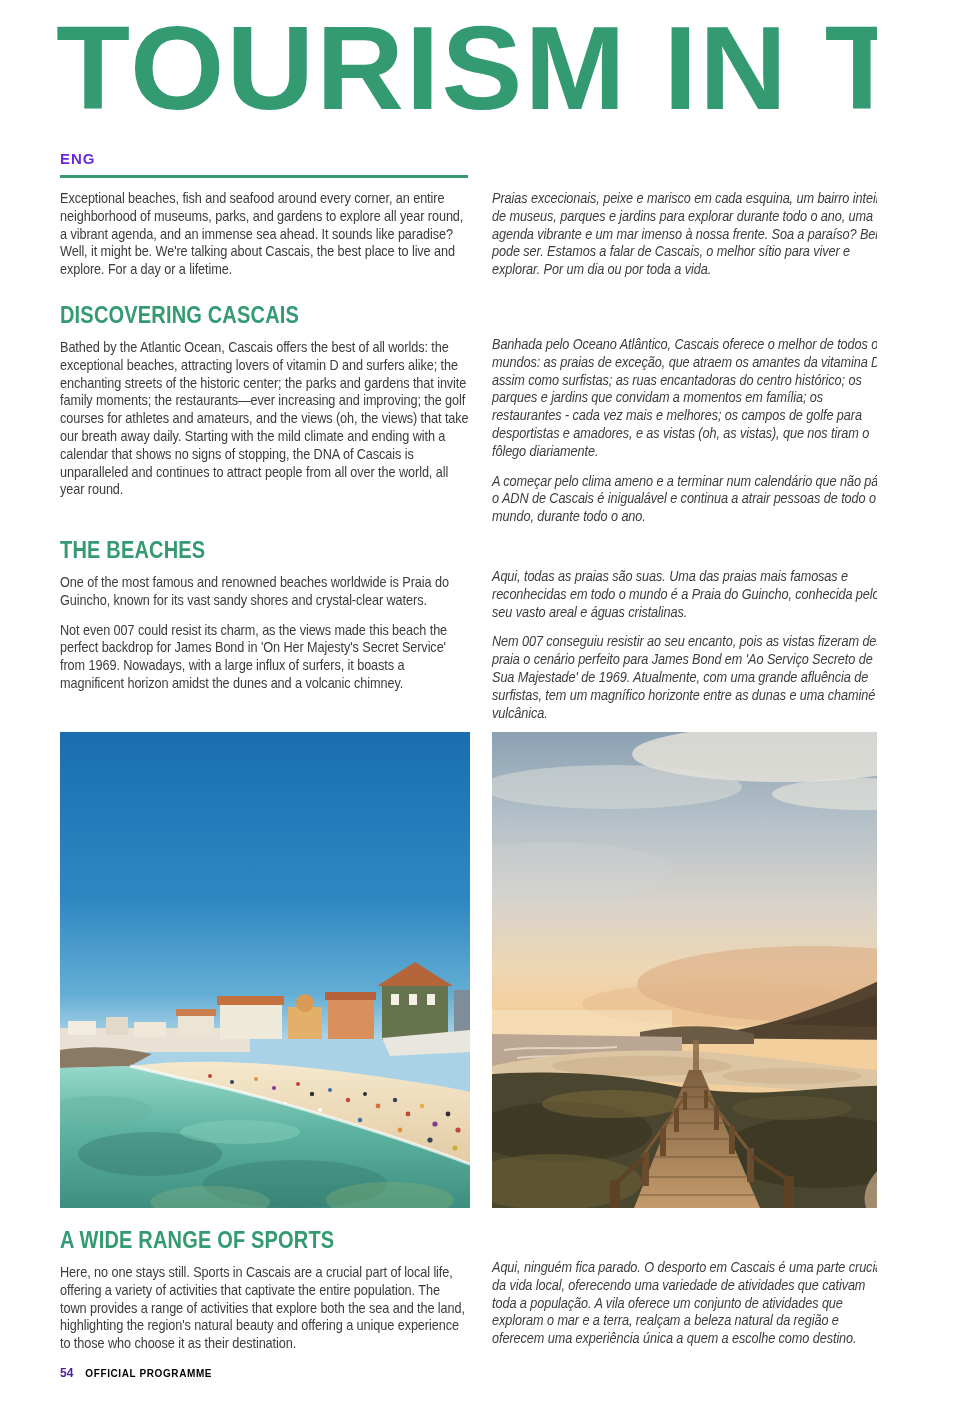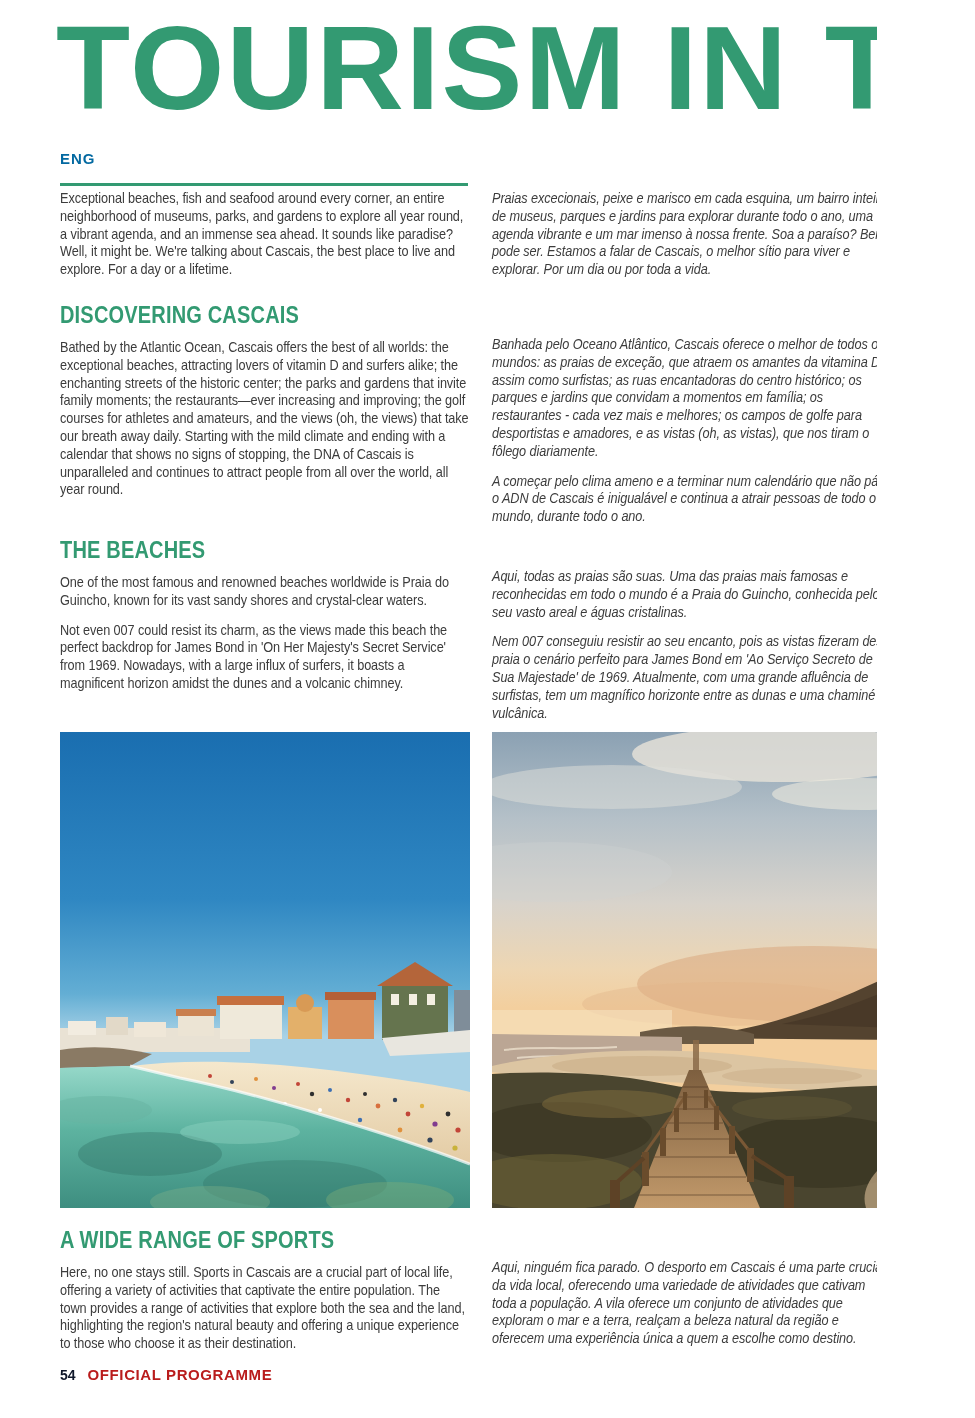--- a/index.html
+++ b/index.html
@@ -12,22 +12,22 @@
     position:absolute;left:56px;top:8px;
     font-size:119px;line-height:120px;font-weight:800;
     color:#339a72;letter-spacing:2px;white-space:nowrap;
     transform:scaleX(1.02);transform-origin:0 0;
   }
   
   .lang-block{position:absolute;top:150px;}
   .lang-block.eng{left:60px;width:408px;}
   .lang-block.por{left:492px;width:400px;}
   .lang-label{
-    font-size:15px;font-weight:700;color:#0369a1;letter-spacing:1px;
-    padding-bottom:16px;border-bottom:3px solid #339a72;
+    font-size:15px;font-weight:700;color:#6d28d9;letter-spacing:1px;
+    padding-bottom:8px;border-bottom:3px solid #339a72;
   }
   
   .copy{
     position:absolute;transform:scaleX(0.87);transform-origin:0 0;
     font-size:14.6px;line-height:17.8px;letter-spacing:-0.1px;color:#3c3c3c;
   }
   .copy p{margin:0 0 12px 0;}
   .copy h2{
     margin:0 0 11px 0;font-size:23px;line-height:26px;font-weight:600;
     color:#339a72;letter-spacing:0.2px;
@@ -44,22 +44,22 @@
   .sec3-por{top:1259px;}
   
   .photo{position:absolute;top:732px;width:410px;height:476px;overflow:hidden;}
   .photo.left{left:60px;}
   .photo.right{left:492px;}
   .photo svg{display:block;}
   
   .footer{
     position:absolute;left:60px;top:1366px;display:flex;align-items:baseline;gap:12px;
   }
-  .page-number{font-size:14px;font-weight:700;color:#0f172a;}
-  .footer-label{font-size:15px;font-weight:700;color:#b91c1c;letter-spacing:0.6px;}
+  .page-number{font-size:12px;font-weight:700;color:#4c1d95;}
+  .footer-label{font-size:10px;font-weight:700;color:#000000;letter-spacing:0.6px;}
 </style>
 </head>
 <body>
 
 <div class="page">
 
   <div class="title">TOURISM IN T</div>
 
   <div class="lang-block eng">
     <div class="lang-label">ENG</div>

